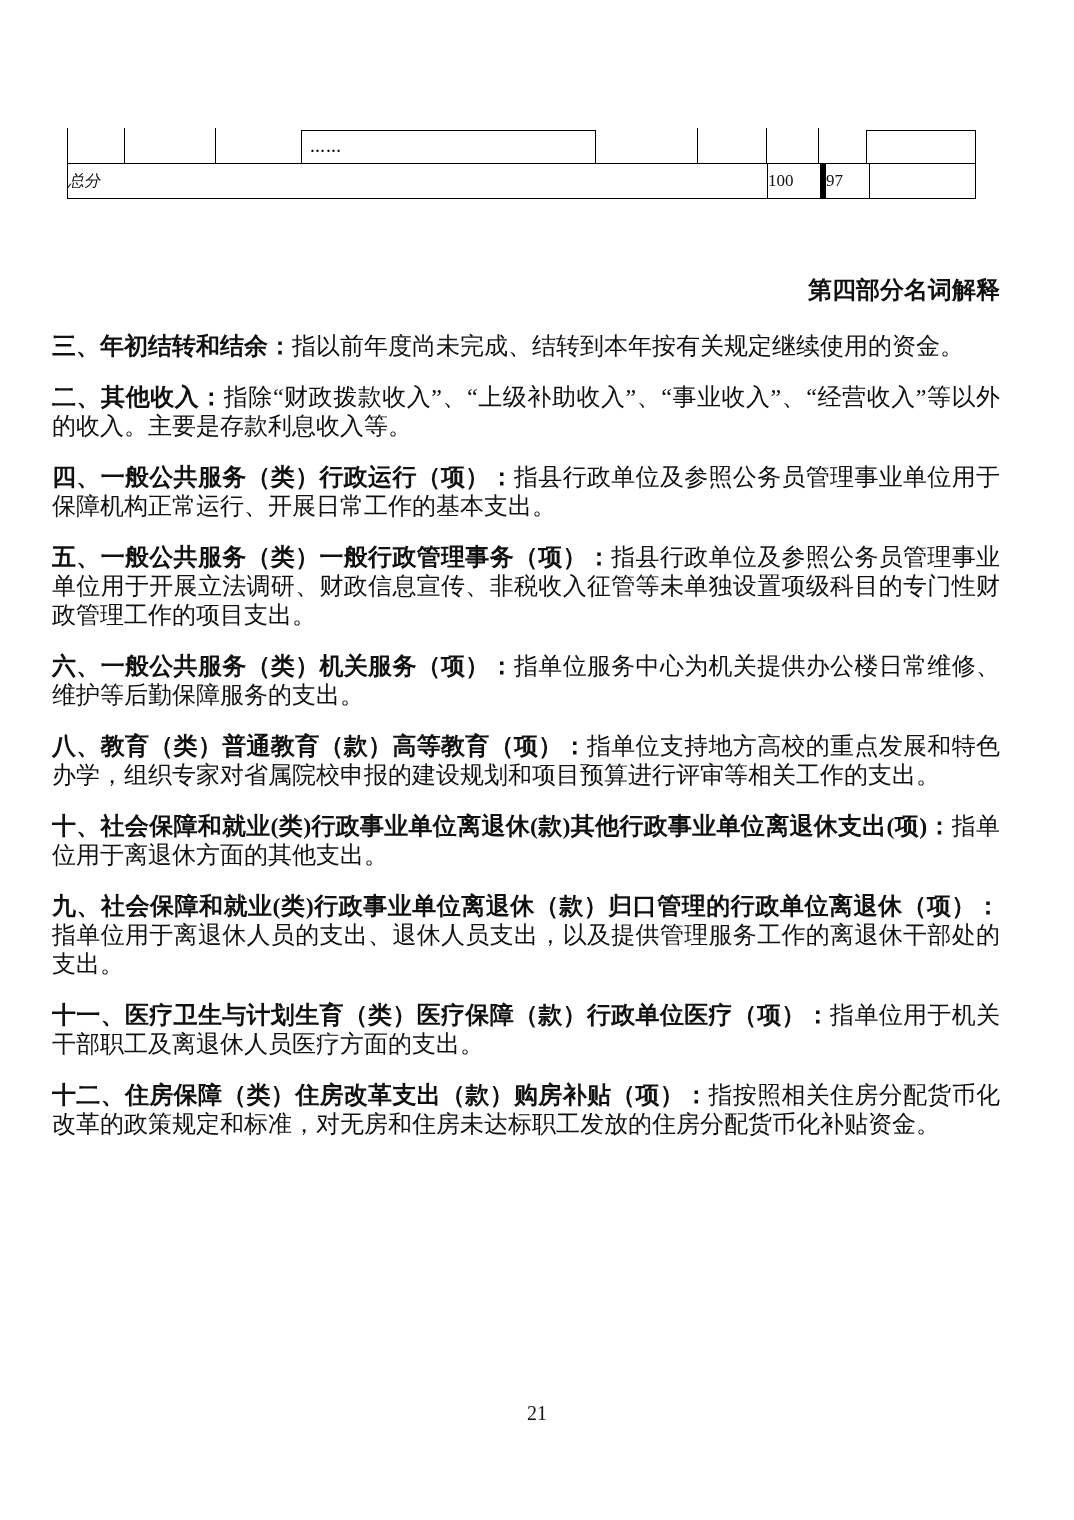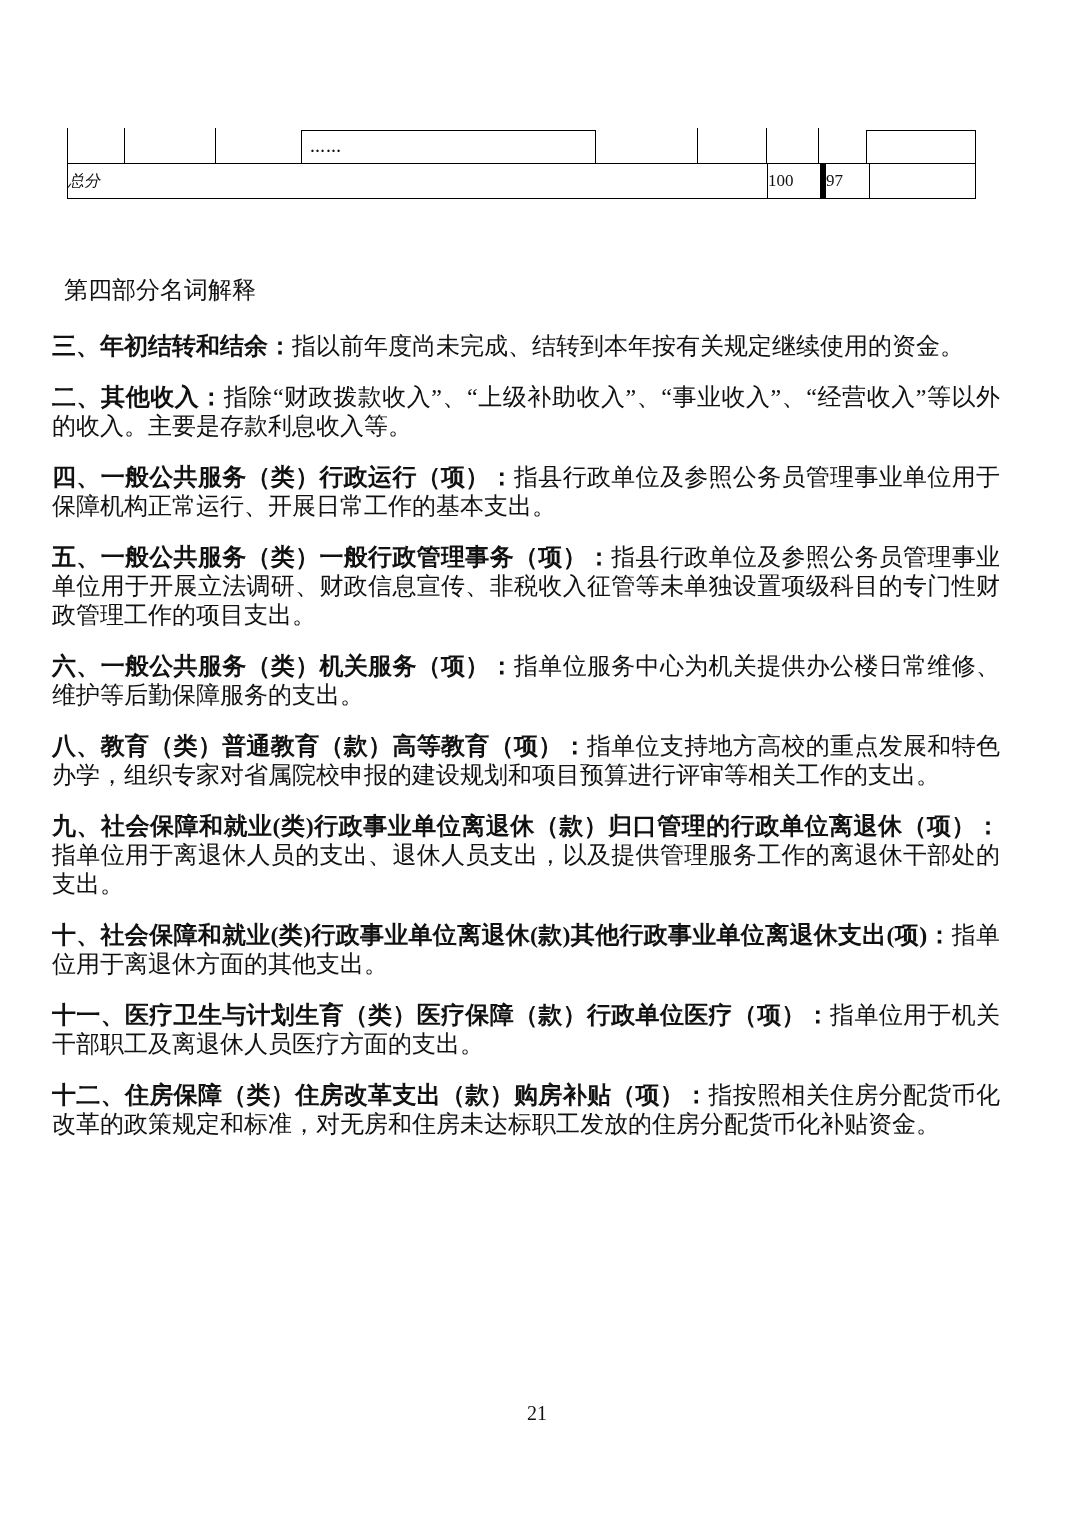--- a/index.html
+++ b/index.html
@@ -81,23 +81,24 @@
 
   
   .content {
     position: absolute;
     left: 52px;
     top: 276px;
     width: 948px;
   }
   .sec-title {
     font-size: 24px;
-    font-weight: normal;
-    margin: 0 0 28px 12px;
+    font-weight: bold;
+    margin: 0 0 28px 4px;
     line-height: 28px;
+    text-align: right;
   }
   p.term {
     font-size: 24px;
     line-height: 29px;
     margin: 0 0 22px 0;
     text-align: justify;
   }
   p.term .lead { font-weight: bold; }
 
   .pagenum {
@@ -149,22 +150,22 @@
 
   <p class="term"><span class="lead">四、一般公共服务（类）行政运行（项）：</span><span>指县行政单位及参照公务员管理事业单位用于保障机构正常运行、开展日常工作的基本支出。</span></p>
 
   <p class="term"><span class="lead">五、一般公共服务（类）一般行政管理事务（项）：</span><span>指县行政单位及参照公务员管理事业单位用于开展立法调研、财政信息宣传、非税收入征管等未单独设置项级科目的专门性财政管理工作的项目支出。</span></p>
 
   <p class="term"><span class="lead">六、一般公共服务（类）机关服务（项）：</span><span>指单位服务中心为机关提供办公楼日常维修、维护等后勤保障服务的支出。</span></p>
 
 
   <p class="term"><span class="lead">八、教育（类）普通教育（款）高等教育（项）：</span><span>指单位支持地方高校的重点发展和特色办学，组织专家对省属院校申报的建设规划和项目预算进行评审等相关工作的支出。</span></p>
 
+  <p class="term"><span class="lead">十、社会保障和就业(类)行政事业单位离退休(款)其他行政事业单位离退休支出(项)：</span><span>指单位用于离退休方面的其他支出。</span></p>
+
   <p class="term"><span class="lead">九、社会保障和就业(类)行政事业单位离退休（款）归口管理的行政单位离退休（项）：</span><span>指单位用于离退休人员的支出、退休人员支出，以及提供管理服务工作的离退休干部处的支出。</span></p>
-
-  <p class="term"><span class="lead">十、社会保障和就业(类)行政事业单位离退休(款)其他行政事业单位离退休支出(项)：</span><span>指单位用于离退休方面的其他支出。</span></p>
 
   <p class="term"><span class="lead">十一、医疗卫生与计划生育（类）医疗保障（款）行政单位医疗（项）：</span><span>指单位用于机关干部职工及离退休人员医疗方面的支出。</span></p>
 
   <p class="term"><span class="lead">十二、住房保障（类）住房改革支出（款）购房补贴（项）：</span><span>指按照相关住房分配货币化改革的政策规定和标准，对无房和住房未达标职工发放的住房分配货币化补贴资金。</span></p>
 </div>
 
 <div class="pagenum">21</div>
 
 </body></html>

